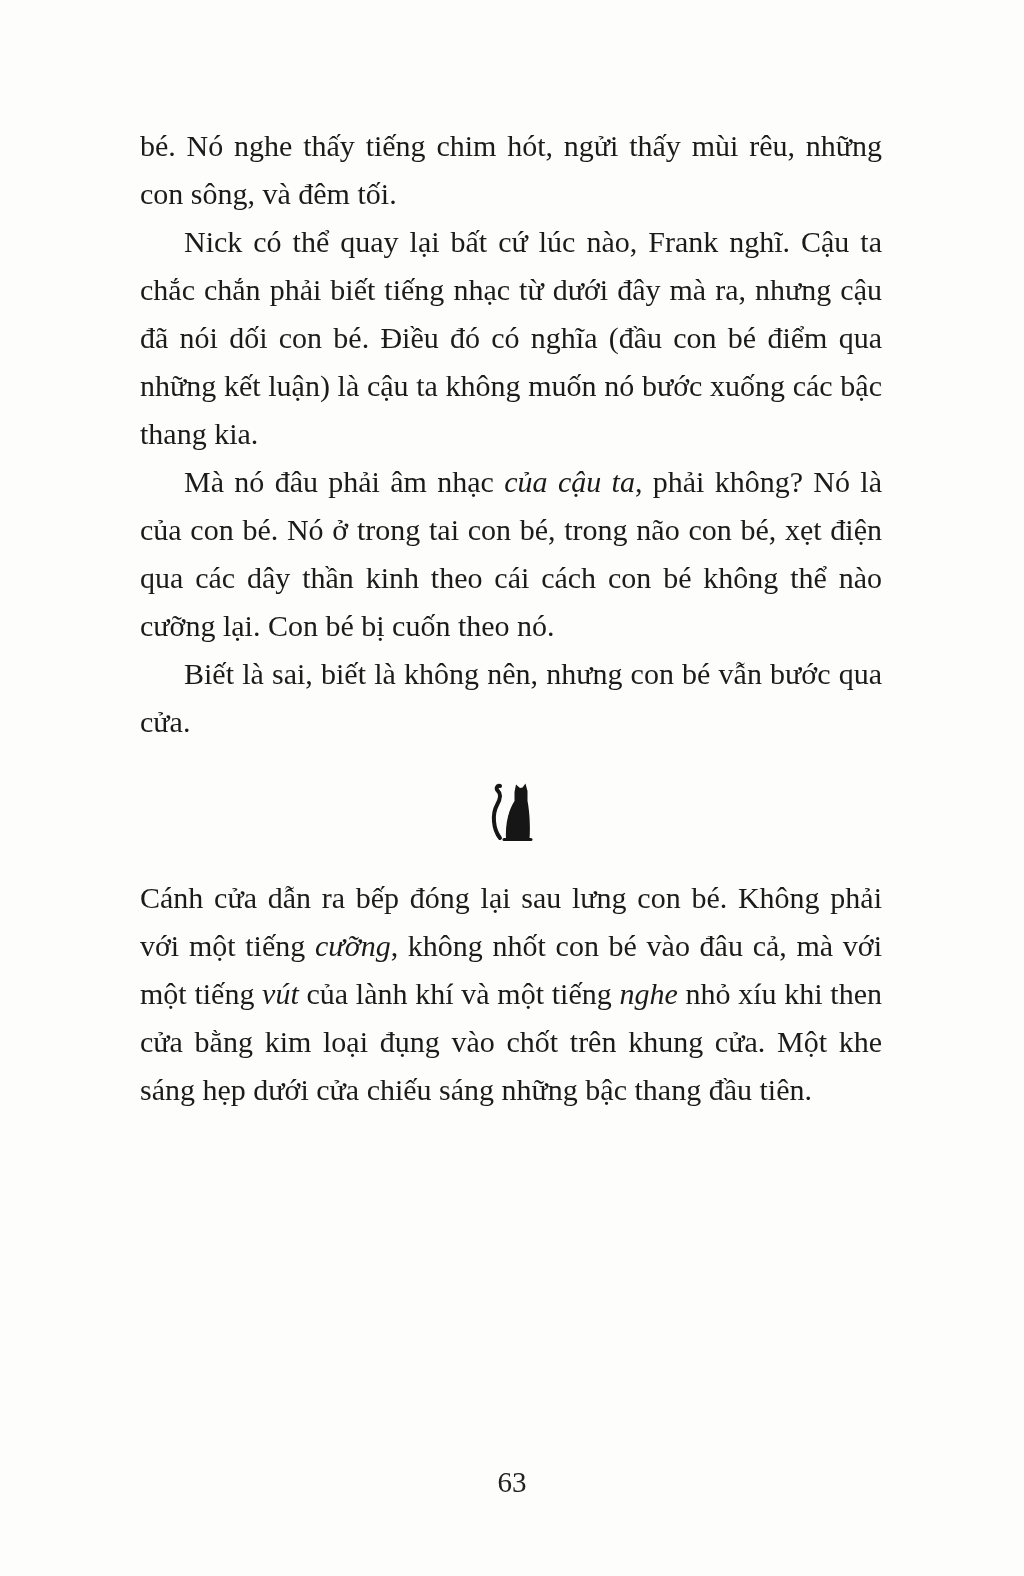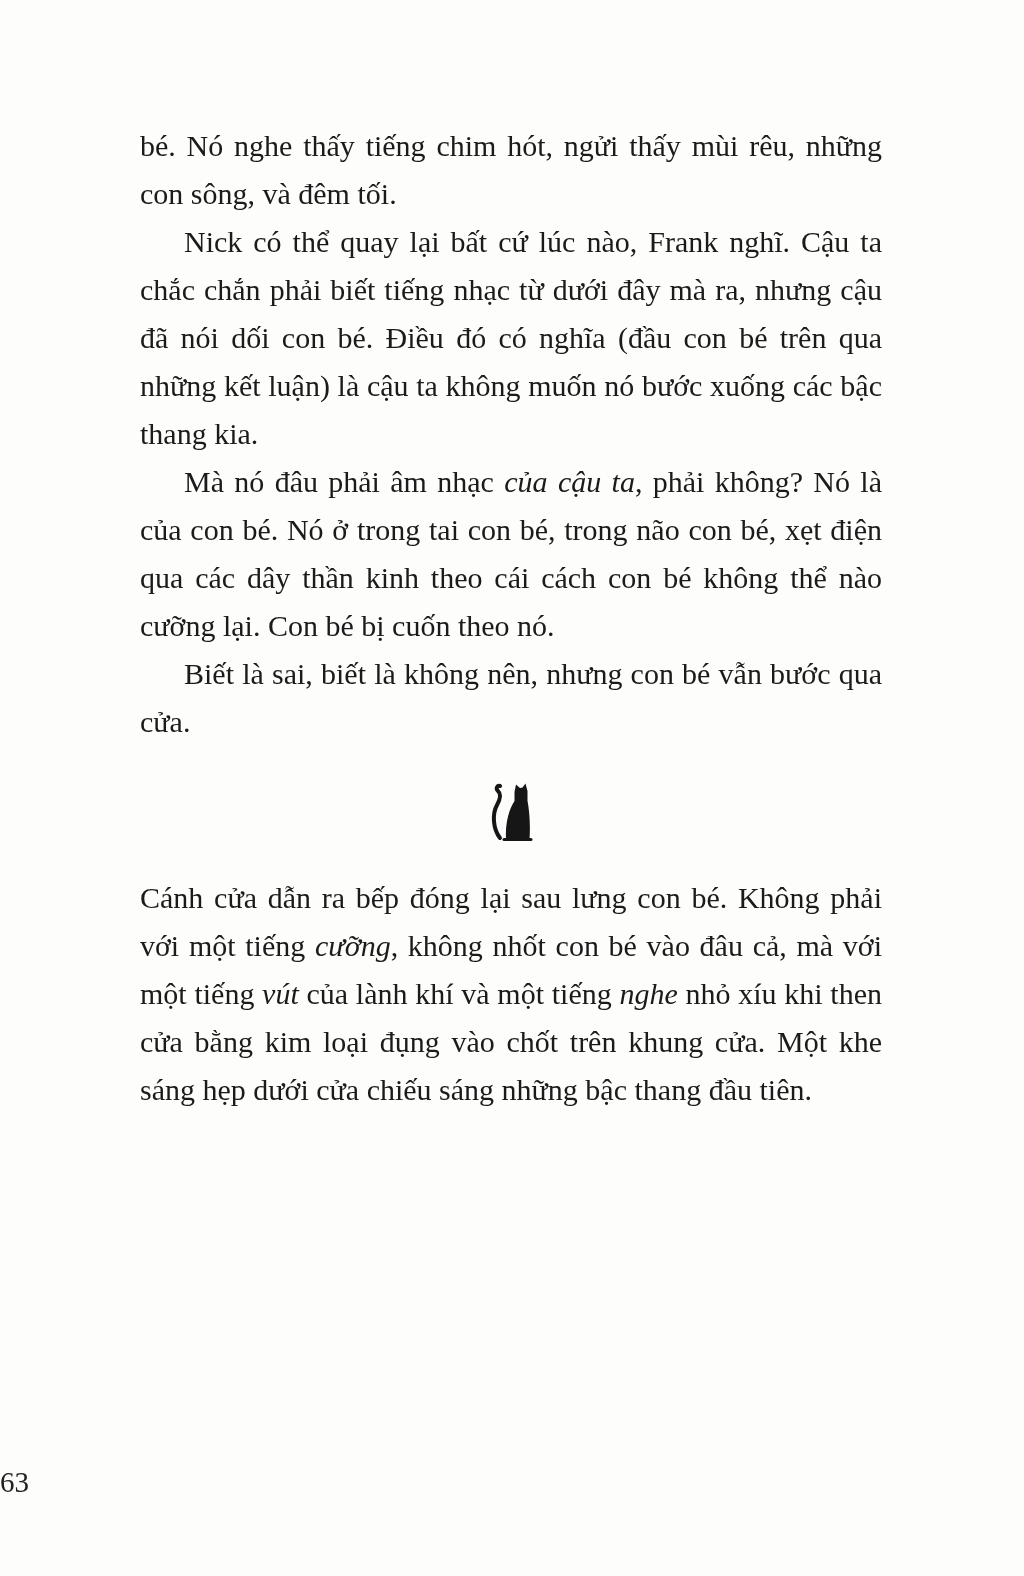--- a/index.html
+++ b/index.html
@@ -44,34 +44,34 @@
   }
   .cat {
     width: 46px;
     height: 64px;
   }
   .page-number {
     position: absolute;
     left: 0;
     width: 100%;
     top: 1466px;
-    text-align: left;
+    text-align: center;
     font-size: 29px;
     color: #222222;
     font-feature-settings: "onum";
   }
 </style>
 </head>
 <body>
 
 <div class="page">
 
   <div class="text-block">
     <p class="noindent"><span>bé. Nó nghe thấy tiếng chim hót, ngửi thấy mùi rêu, những con sông, và đêm tối.</span></p>
-    <p><span>Nick có thể quay lại bất cứ lúc nào, Frank nghĩ. Cậu ta chắc chắn phải biết tiếng nhạc từ dưới đây mà ra, nhưng cậu đã nói dối con bé. Điều đó có nghĩa (đầu con bé trên qua những kết luận) là cậu ta không muốn nó bước xuống các bậc thang kia.</span></p>
+    <p><span>Nick có thể quay lại bất cứ lúc nào, Frank nghĩ. Cậu ta chắc chắn phải biết tiếng nhạc từ dưới đây mà ra, nhưng cậu đã nói dối con bé. Điều đó có nghĩa (đầu con bé điểm qua những kết luận) là cậu ta không muốn nó bước xuống các bậc thang kia.</span></p>
     <p><span>Mà nó đâu phải âm nhạc </span><em>của cậu ta</em><span>, phải không? Nó là của con bé. Nó ở trong tai con bé, trong não con bé, xẹt điện qua các dây thần kinh theo cái cách con bé không thể nào cưỡng lại. Con bé bị cuốn theo nó.</span></p>
     <p><span>Biết là sai, biết là không nên, nhưng con bé vẫn bước qua cửa.</span></p>
 
     <div class="section-divider">
       <svg class="cat" viewBox="0 0 46 64" xmlns="http://www.w3.org/2000/svg" aria-hidden="true">
 
         <path d="M 12 60 C 5 51, 4 36, 9 27 C 12 21.5, 13.5 16, 10 13 C 7.5 10.5, 9 7, 12 8" fill="none" stroke="#161616" stroke-width="4" stroke-linecap="round"></path>
 
         <path d="M 18 61 C 17.2 47, 20 33, 26.5 23 L 26.5 14 L 28 6.5 L 32 10 L 34.5 9.5 L 37.5 5.5 L 39.5 13 L 39.5 23 C 41.5 33, 42.5 48, 41.5 61 Z" fill="#161616"></path>
 

